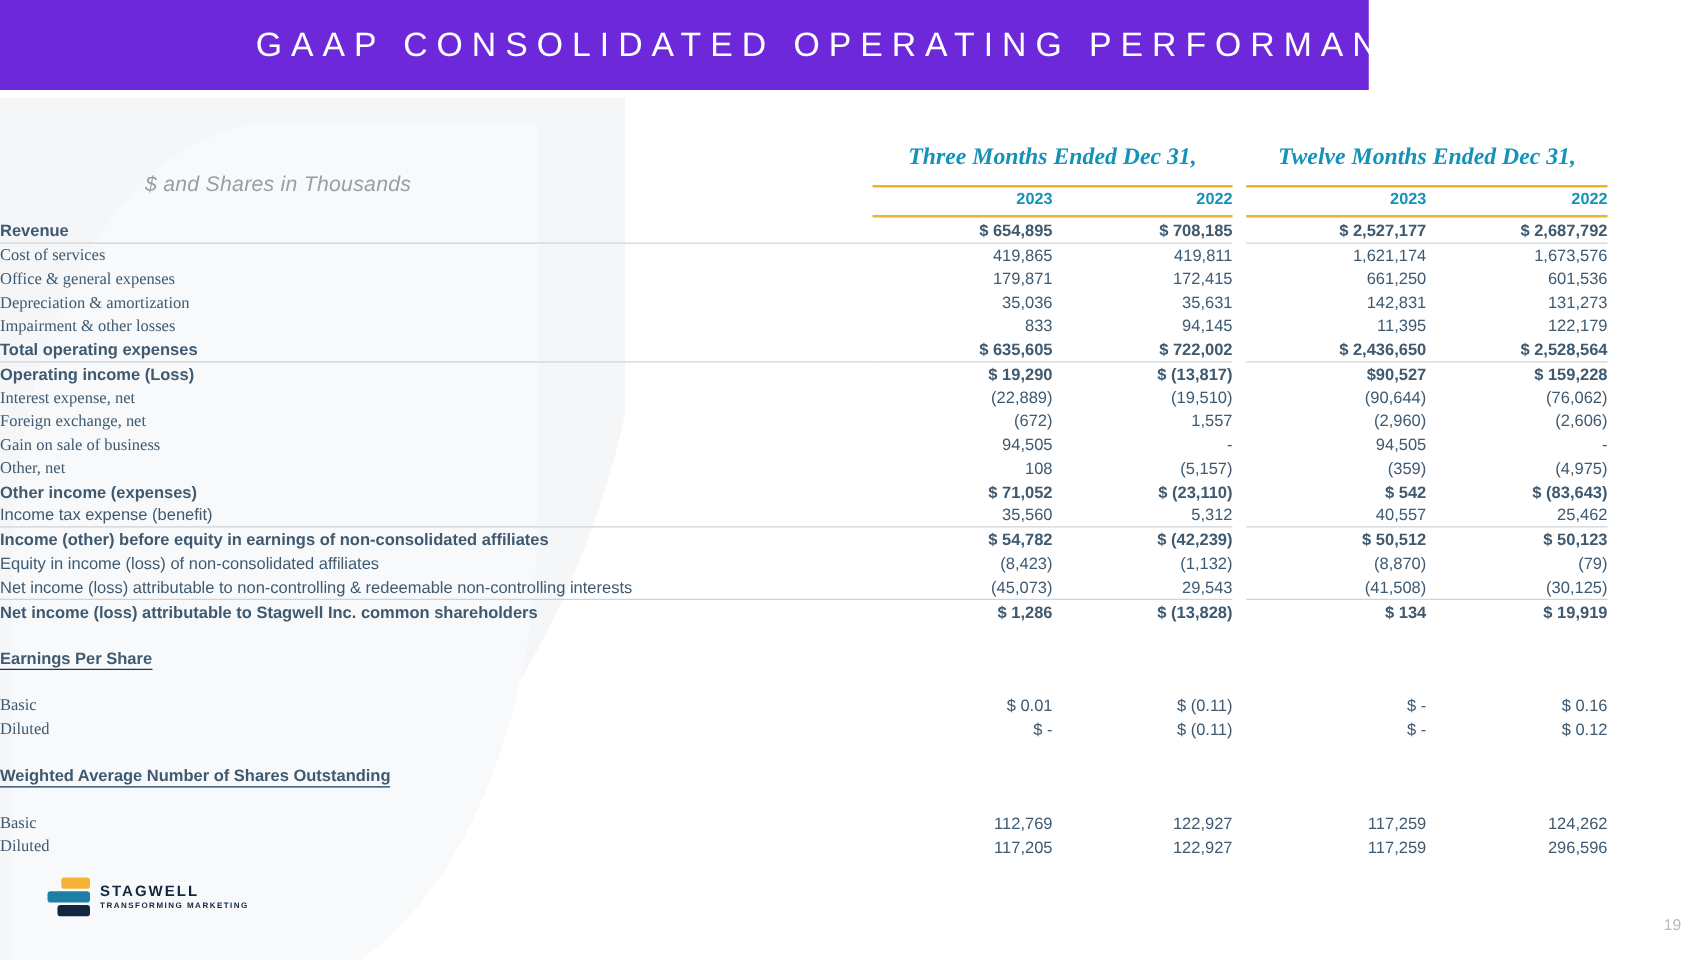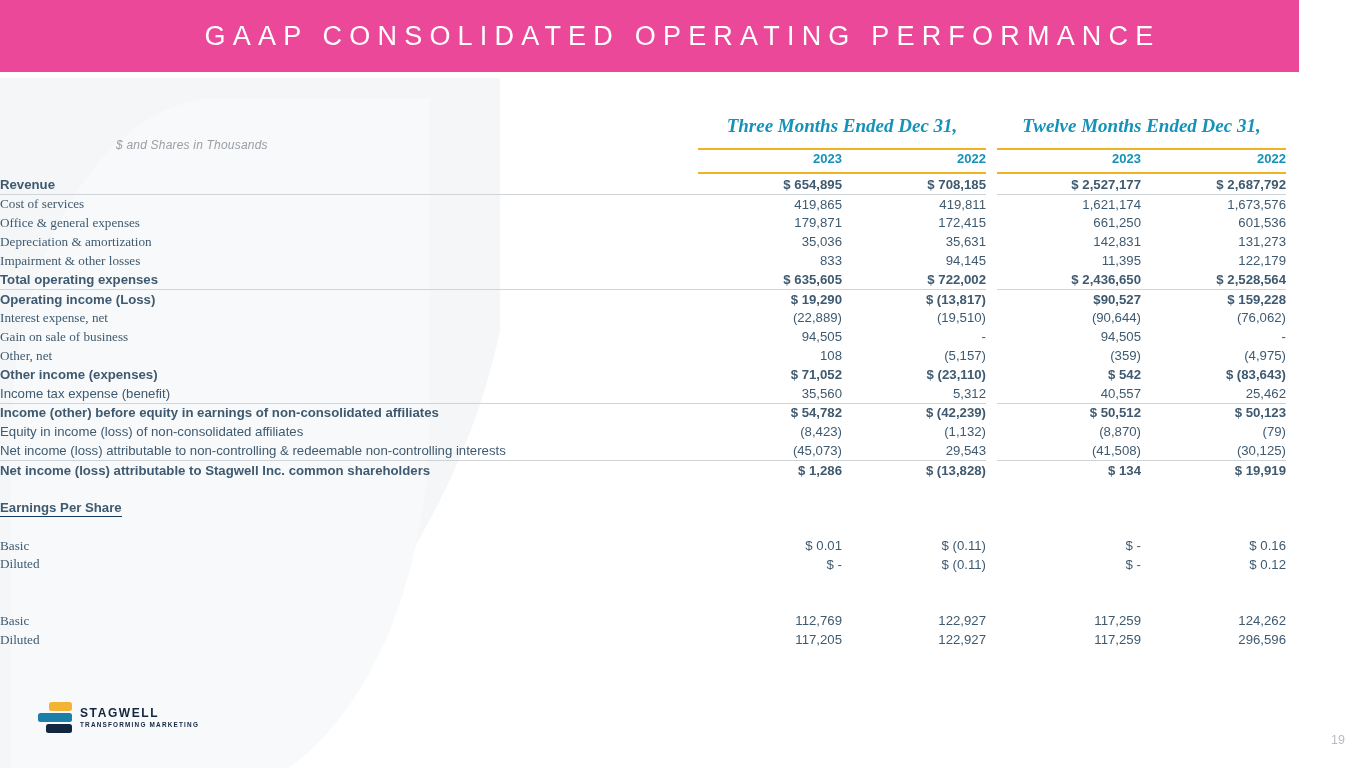--- a/index.html
+++ b/index.html
@@ -22,39 +22,39 @@
     border-radius:0 0 60% 0;
     transform:skewX(-13deg);
   }
   #bg-swoosh .blob2{
     position:absolute;left:150px;top:20px;width:420px;height:700px;
     background:#f7f9fa;
     border-radius:50% 0 55% 0;
   }
   
   #header-bar{
-    position:absolute;left:0;top:0;width:1299px;height:72px;
-    background:#ec4899;
+    position:absolute;left:0;top:0;width:1095px;height:72px;
+    background:#6d28d9;
     z-index:3;
   }
   #slide-title{
     position:absolute;left:0;top:0;width:1365px;height:72px;
     display:flex;align-items:center;justify-content:center;
     color:#ffffff;
     font-size:27px;
     font-weight:300;
     letter-spacing:7.2px;
     white-space:nowrap;
   }
   
   #sheet{position:absolute;left:0;top:72px;width:1365px;height:696px;z-index:2;}
 
   #units-caption{
     position:absolute;left:116px;top:66px;
-    font-size:12px;font-style:italic;color:#9a9fa5;letter-spacing:.2px;
+    font-size:17px;font-style:italic;color:#9a9fa5;letter-spacing:.2px;
     white-space:nowrap;
   }
 
   
   .group-head{
     position:absolute;top:43px;
     text-align:center;
     font-family:"Liberation Serif", serif;
     font-style:italic;font-weight:700;
     font-size:19px;color:#1592b8;
@@ -270,20 +270,29 @@
         <tr>
           <td class="label indent">Interest expense, net</td>
           <td class="num">(22,889)</td>
           <td class="num">(19,510)</td>
           <td class="gap"></td>
           <td class="num">(90,644)</td>
           <td class="num">(76,062)</td>
           <td class="tail"></td>
         </tr>
         <tr>
+          <td class="label indent">Foreign exchange, net</td>
+          <td class="num">(672)</td>
+          <td class="num">1,557</td>
+          <td class="gap"></td>
+          <td class="num">(2,960)</td>
+          <td class="num">(2,606)</td>
+          <td class="tail"></td>
+        </tr>
+        <tr>
           <td class="label indent">Gain on sale of business</td>
           <td class="num">94,505</td>
           <td class="num">-</td>
           <td class="gap"></td>
           <td class="num">94,505</td>
           <td class="num">-</td>
           <td class="tail"></td>
         </tr>
         <tr>
           <td class="label indent">Other, net</td>
@@ -370,20 +379,23 @@
           <td class="label indent">Diluted</td>
           <td class="num">$ -</td>
           <td class="num">$ (0.11)</td>
           <td class="gap"></td>
           <td class="num">$ -</td>
           <td class="num">$ 0.12</td>
           <td class="tail"></td>
         </tr>
         <tr class="spacer">
           <td colspan="7"></td>
+        </tr>
+        <tr>
+          <td class="section-title" colspan="7"><span>Weighted Average Number of Shares Outstanding</span></td>
         </tr>
         <tr class="spacer-sm">
           <td colspan="7"></td>
         </tr>
         <tr class="tall">
           <td class="label indent">Basic</td>
           <td class="num">112,769</td>
           <td class="num">122,927</td>
           <td class="gap"></td>
           <td class="num">117,259</td>

